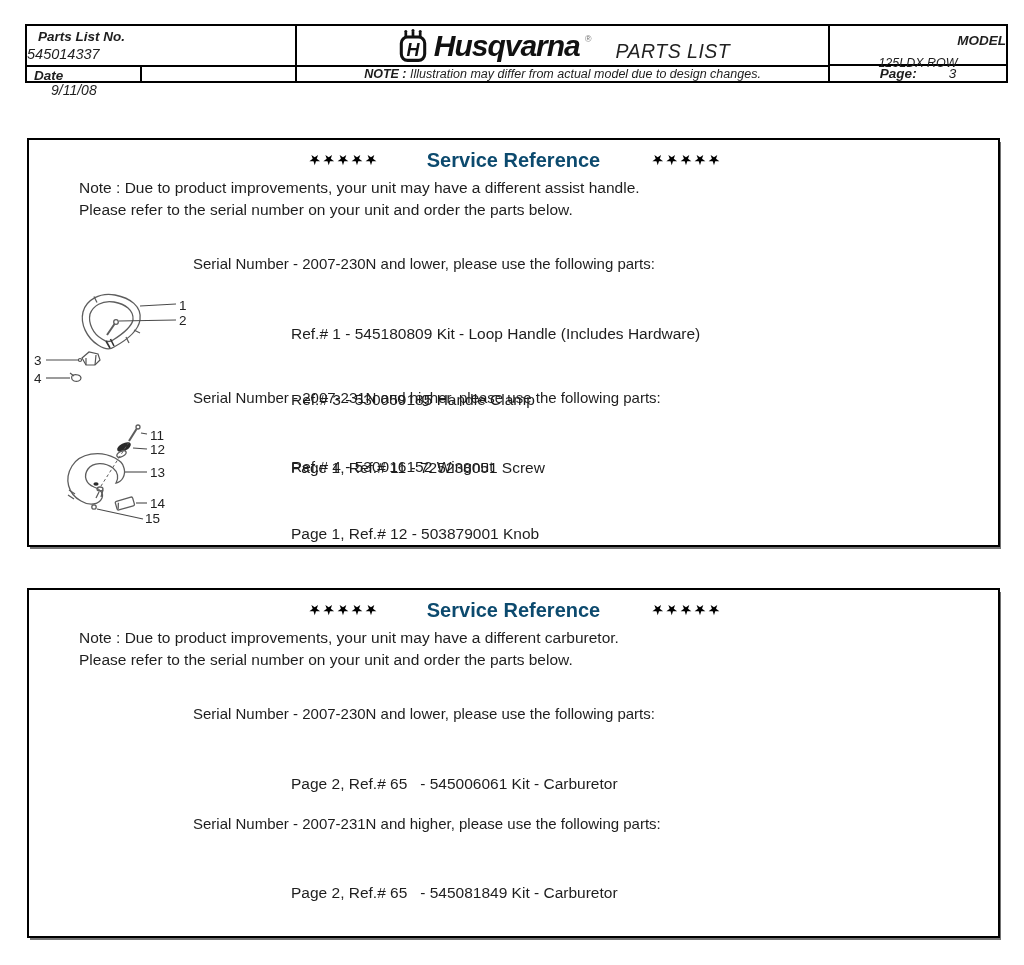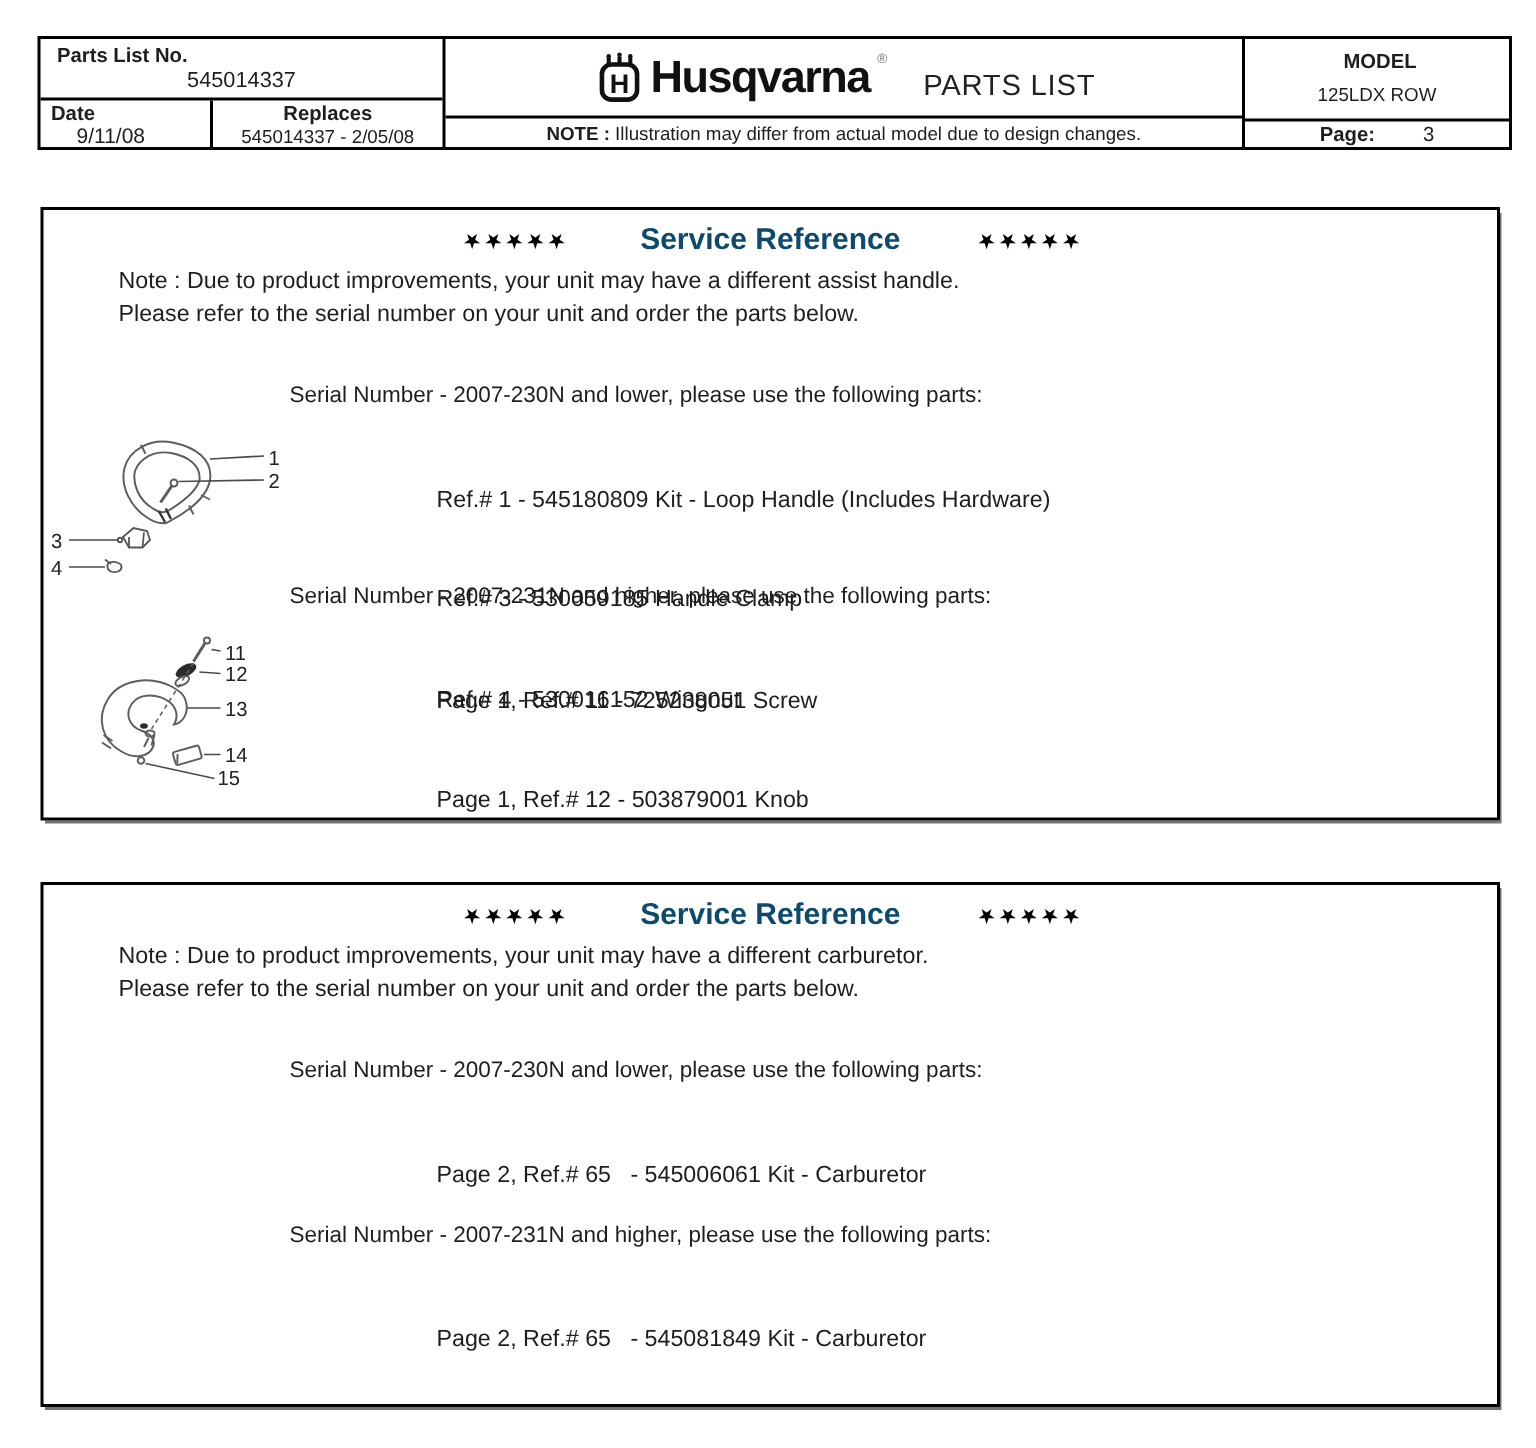--- a/index.html
+++ b/index.html
@@ -5,46 +5,46 @@
   * { margin:0; padding:0; box-sizing:border-box; }
   html,body { background:#fff; }
   body {
     width:1024px; height:965px; position:relative;
     font-family:"Liberation Sans","DejaVu Sans",sans-serif;
     color:#1e1e1e; overflow:hidden;
   }
 
   
   .hdr {
-    position:absolute; left:25px; top:24px; width:983px; height:76px;
-    border:2px solid #000; display:flex; background:#fff;
+    position:absolute; left:25px; top:24px; width:983px; height:59px;
+    border:2px solid #000; display:flex; background:#fff;font-style:italic;
   }
   .hdr-col-left { width:270px; border-right:2px solid #000; display:flex; flex-direction:column; }
   .cell-plno { height:41px; border-bottom:2px solid #000; position:relative; }
   .cell-plno .lbl { position:absolute; left:11px; top:3px; font-weight:bold; font-size:13.5px; }
-  .cell-plno .val { position:absolute; left:0; right:0; top:20px; text-align:center; font-size:14.5px; }
+  .cell-plno .val { position:absolute; left:0; right:0; top:20px; font-size:14.5px; }
   .hdr-left-bottom { flex:1; display:flex;border-radius:11px; }
   .cell-date { width:115px; border-right:2px solid #000; position:relative; }
   .cell-date .lbl { position:absolute; left:7px; top:1px; font-weight:bold; font-size:13.5px; }
   .cell-date .val { position:absolute; left:24px; top:15px; font-size:14px; }
   .cell-replaces { flex:1; position:relative; text-align:center; }
   .cell-replaces .lbl { position:absolute; left:0; right:0; top:1px; font-weight:bold; font-size:13.5px; }
   .cell-replaces .val { position:absolute; left:0; right:0; top:17px; font-size:12.5px; }
 
   .hdr-col-center { flex:1; display:flex; flex-direction:column; }
   .cell-logo { height:53px; border-bottom:2px solid #000; display:flex; align-items:center; justify-content:center; }
   .brand-word { font-weight:bold; font-size:30px; letter-spacing:-1px; color:#111; margin-left:3px; }
   .brand-reg { font-size:9px; color:#777; align-self:flex-start; margin:8px 0 0 5px; }
   .doc-type { font-size:19.5px; letter-spacing:0.5px; color:#222; margin:12px 0 0 24px; }
   .cell-note { flex:1; display:flex; align-items:center; justify-content:center; font-size:12.5px; white-space:pre; }
   .cell-note b { font-weight:bold; }
 
   .hdr-col-right { width:178px; border-left:2px solid #000; display:flex; flex-direction:column; }
   .cell-model { height:55px; border-bottom:2px solid #000; position:relative; text-align:center; }
-  .cell-model .lbl { position:absolute; left:4px; right:0; top:7px; font-weight:bold; font-size:13.5px; }
+  .cell-model .lbl { position:absolute; left:4px; right:0; top:7px; font-weight:bold; font-size:13.5px;text-align:right; }
   .cell-model .val { position:absolute; left:0; right:0; top:30px; font-size:12.5px; }
   .cell-page { flex:1; display:flex; align-items:center; justify-content:center; gap:32px; }
   .cell-page .lbl { font-weight:bold; font-size:13.5px; }
   .cell-page .val { font-size:13.5px; }
 
   
   .ref-box {
     position:absolute; left:27px; width:973px; border:2px solid #000;
     background:#fff; box-shadow:2px 3px 0 -1px rgba(0,0,0,0.55);
   }
@@ -73,24 +73,20 @@
 <div class="hdr">
   <div class="hdr-col-left">
     <div class="cell-plno">
       <div class="lbl">Parts List No.</div>
       <div class="val">545014337</div>
     </div>
     <div class="hdr-left-bottom">
       <div class="cell-date">
         <div class="lbl">Date</div>
         <div class="val">9/11/08</div>
-      </div>
-      <div class="cell-replaces">
-        <div class="lbl">Replaces</div>
-        <div class="val">545014337 - 2/05/08</div>
       </div>
     </div>
   </div>
 
   <div class="hdr-col-center">
     <div class="cell-logo">
       <svg width="36" height="36" viewBox="0 0 40 40">
         <rect x="7" y="10" width="26" height="26" rx="7" fill="none" stroke="#111" stroke-width="3.4"></rect>
         <path d="M12,10 L12,5 M20,10 L20,4 M28,10 L28,5" stroke="#111" stroke-width="3" fill="none"></path>
         <circle cx="12" cy="4" r="1.7" fill="#111"></circle>

